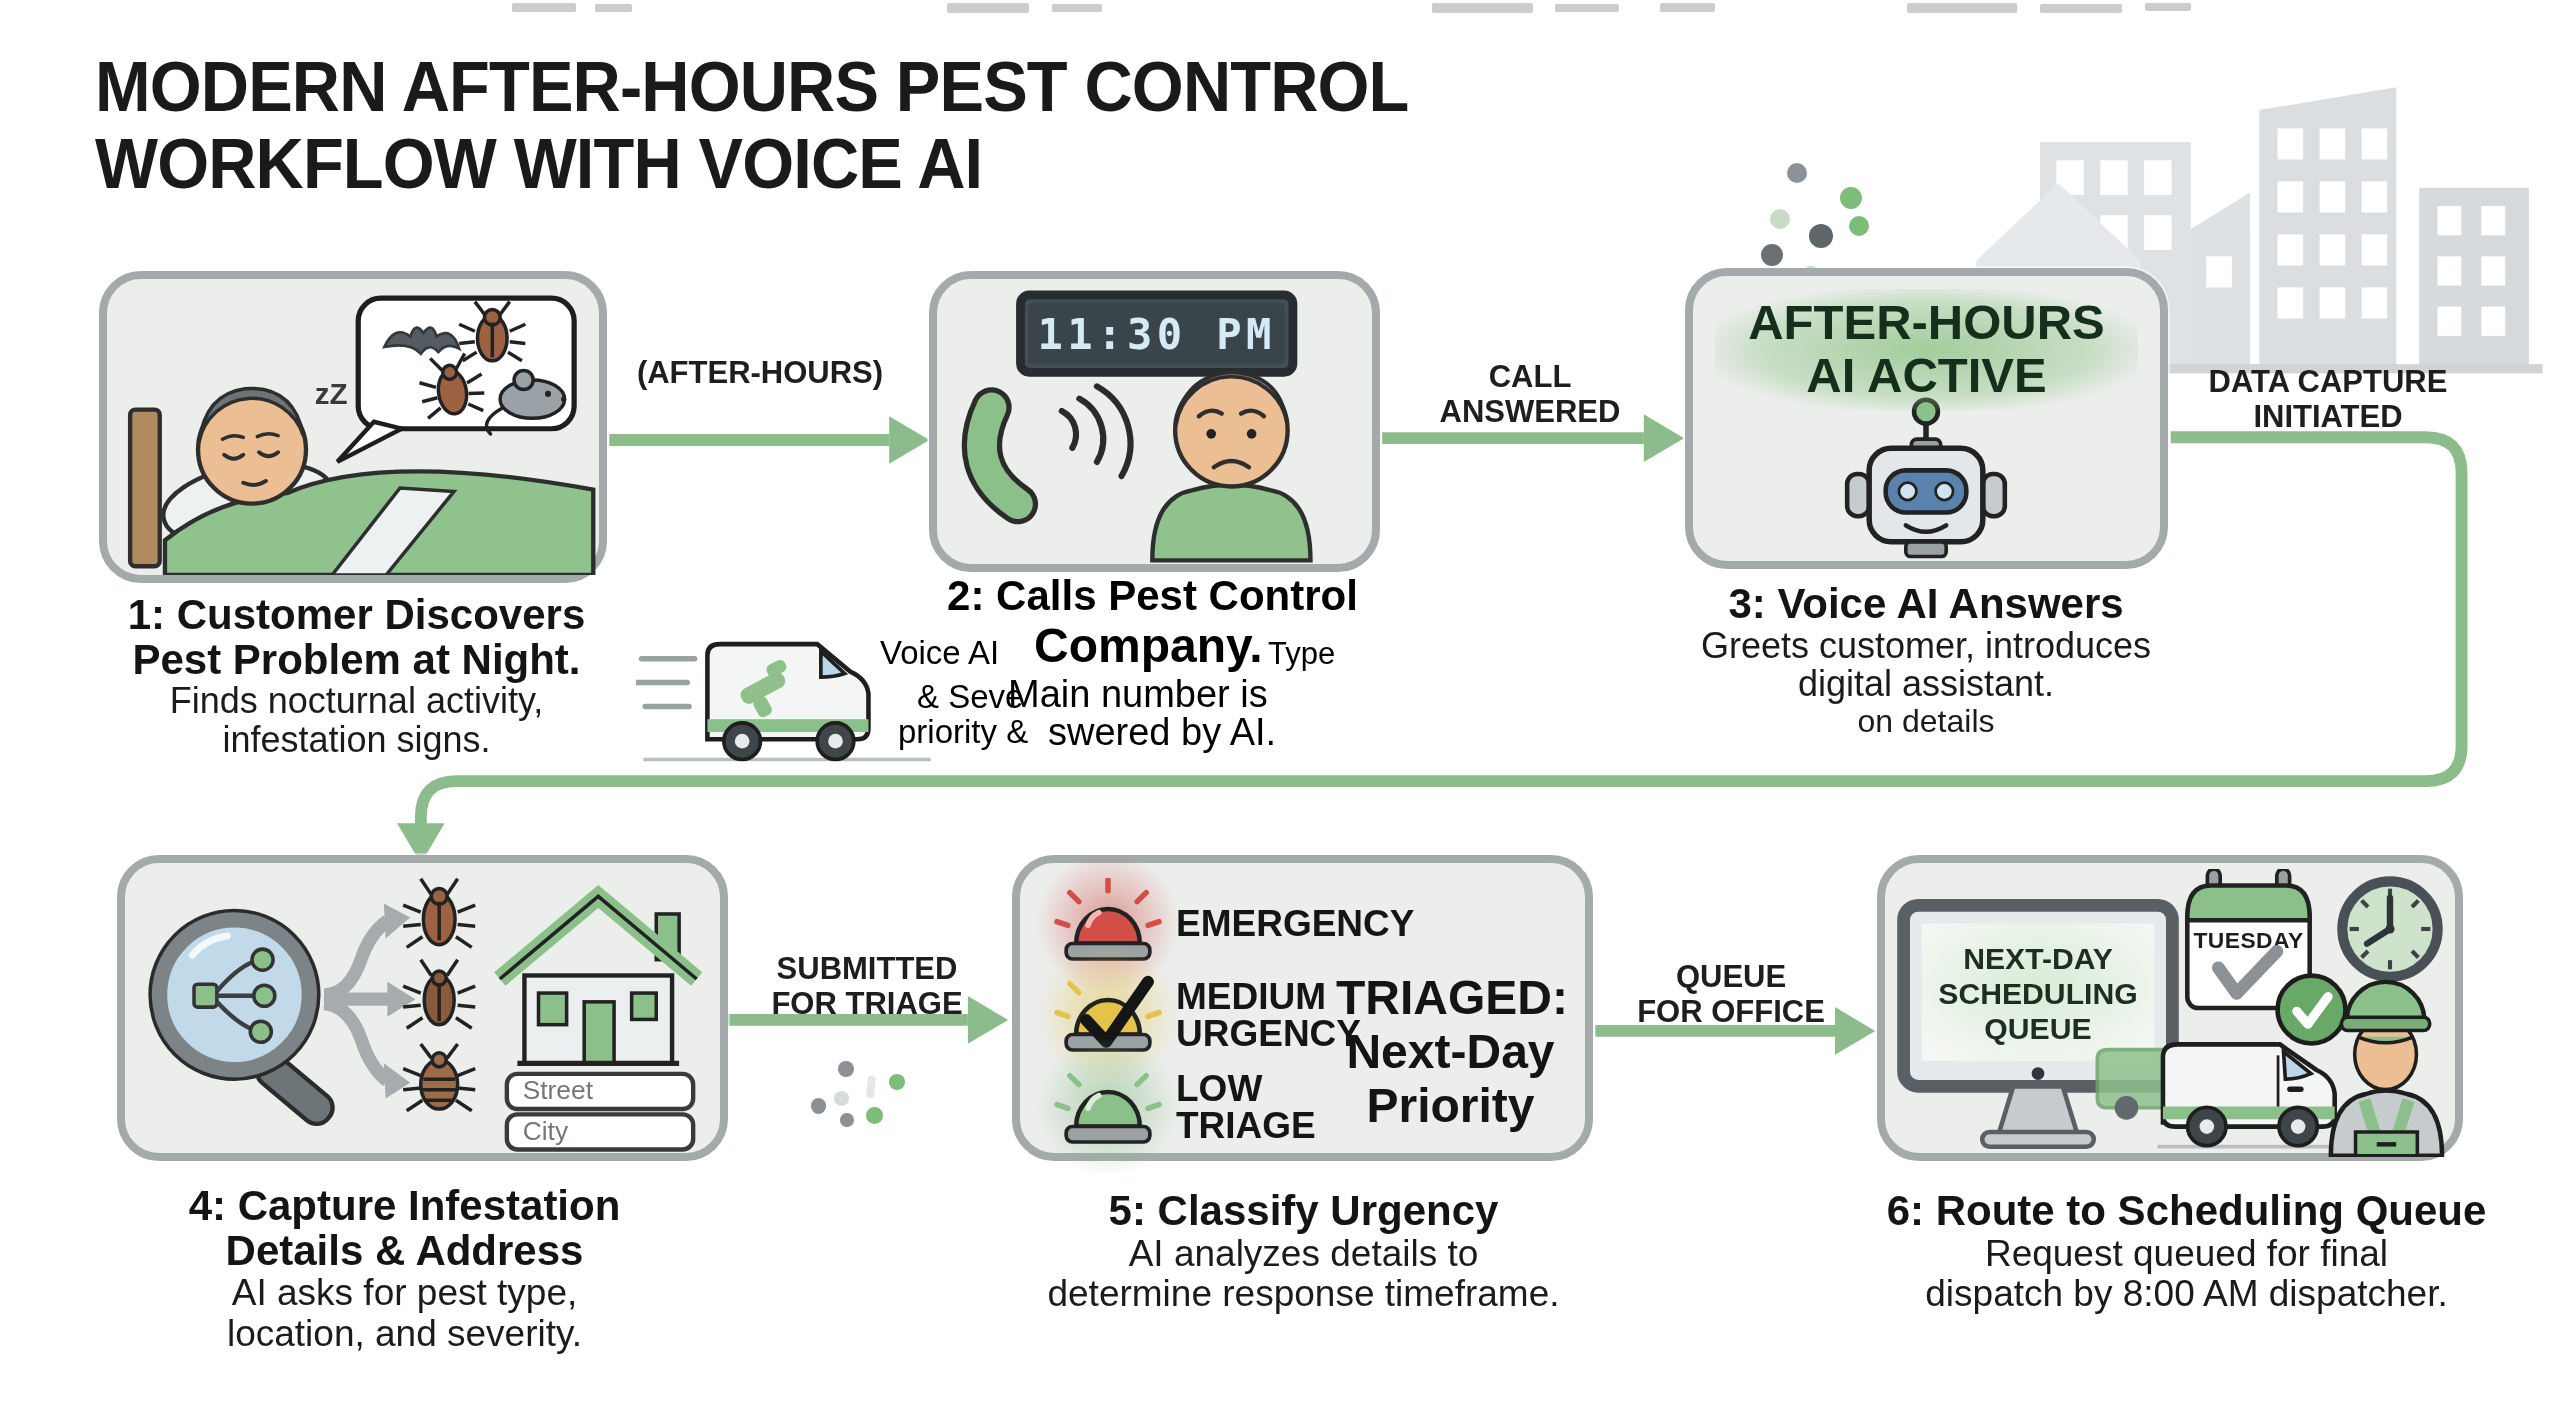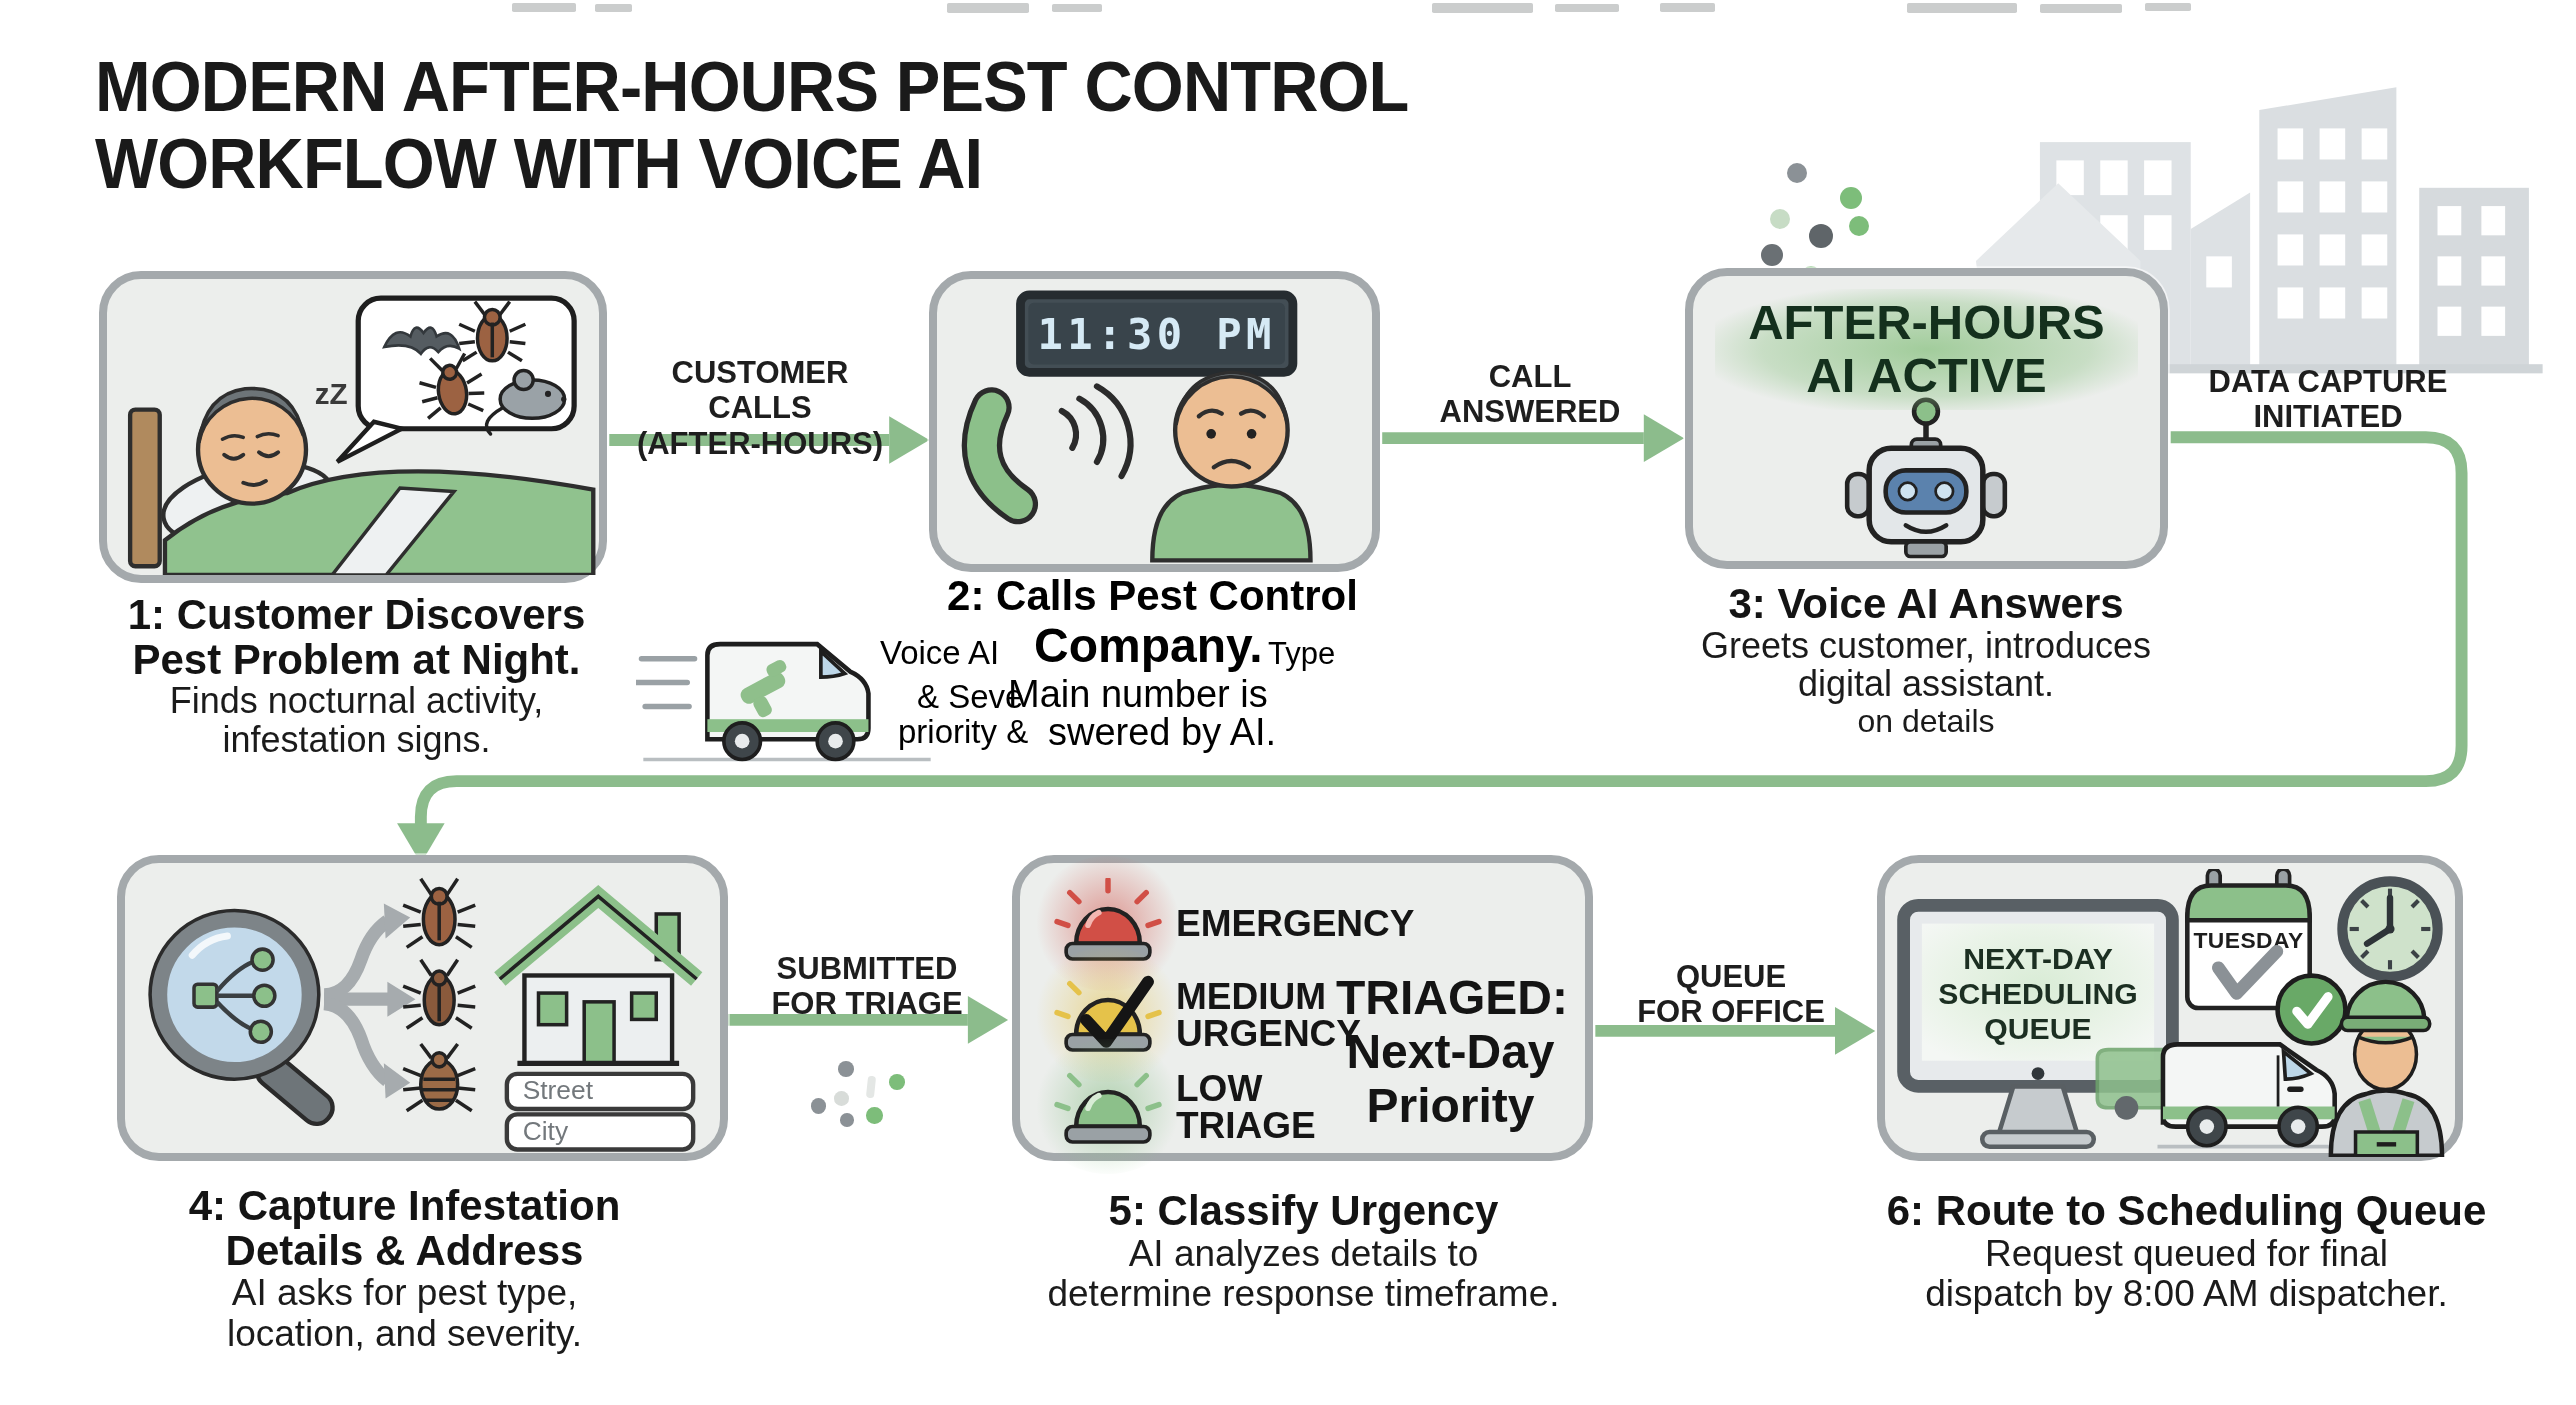--- a/index.html
+++ b/index.html
@@ -487,21 +487,20 @@
       <path d="M38,198 L108,198 L108,225 L38,225 Z" fill="#8cc08a" stroke="#1e1e1e" stroke-width="4"></path>
       <line x1="62" y1="212" x2="84" y2="212" stroke="#1e1e1e" stroke-width="5"></line>
       <ellipse cx="72" cy="110" rx="35" ry="40" fill="#ecbe93" stroke="#1e1e1e" stroke-width="4"></ellipse>
       <path d="M28,72 A44,44 0 0 1 116,72 Z" fill="#8cc08a" stroke="#1e1e1e" stroke-width="5"></path>
       <rect x="22" y="68" width="100" height="15" rx="7" fill="#79ad77" stroke="#1e1e1e" stroke-width="4"></rect>
       <path d="M40,90 Q72,104 104,90" fill="#8cc08a" stroke="#1e1e1e" stroke-width="4"></path>
     </svg>
   </div>
 
   <div class="abs arrow-label" style="left:618px;top:355px;width:284px;">
-    <div>CUSTOMER CALLS</div>
     <div>(AFTER-HOURS)</div>
   </div>
   <div class="abs arrow-label" style="left:1425px;top:359px;width:210px;">
     <div>CALL</div>
     <div>ANSWERED</div>
   </div>
   <div class="abs arrow-label" style="left:2186px;top:364px;width:284px;">
     <div>DATA CAPTURE</div>
     <div>INITIATED</div>
   </div>

